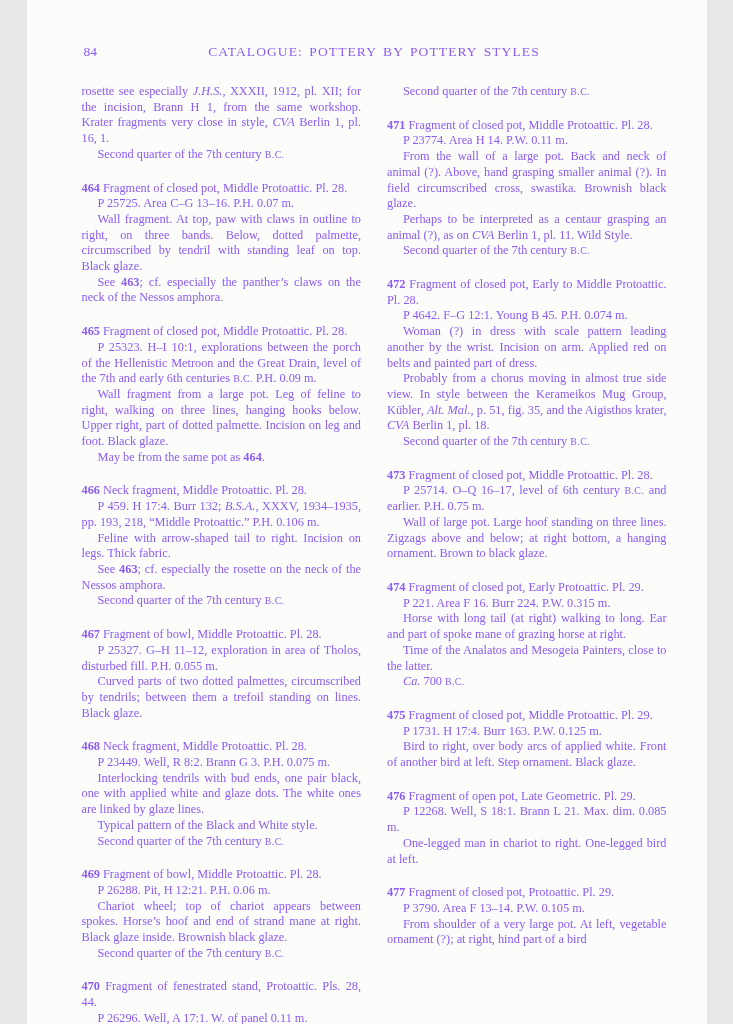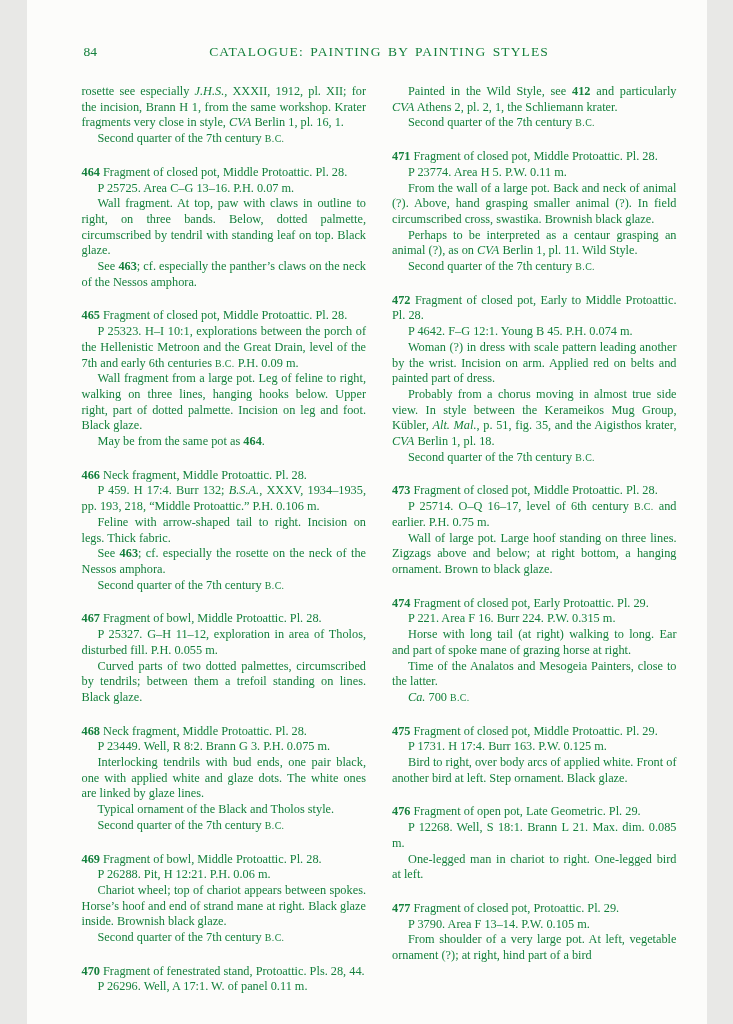--- a/index.html
+++ b/index.html
@@ -2,24 +2,24 @@
 <html lang="en"><head>
 <meta charset="utf-8">
 <style>
   html, body { margin: 0; padding: 0; background: #e8e8e6; }
   .page {
     position: relative;
     width: 680px;
     height: 1024px;
     margin: 0 auto;
     background: #fcfcfa;
-    color: #15803d;
+    color: #8b5cf6;
     font-family: "Liberation Serif", "DejaVu Serif", serif;
     box-sizing: border-box;
-    padding: 44px 30px 0 55px;
+    padding: 44px 40px 0 55px;
     overflow: hidden;
   }
   .running-head {
     position: relative;
     height: 18px;
   }
   .page-number {
     position: absolute;
     left: 2px;
     top: 0;
@@ -55,21 +55,21 @@
   .seg-b { font-weight: bold; }
   .seg-i { font-style: italic; }
   .seg-sc { font-size: 0.8em; letter-spacing: 0.4px; }
 </style>
 </head>
 <body>
 
 <div class="page">
   <div class="running-head">
     <span class="page-number">84</span>
-    <div class="page-title">CATALOGUE: PAINTING BY PAINTING STYLES</div>
+    <div class="page-title">CATALOGUE: POTTERY BY POTTERY STYLES</div>
   </div>
   <div class="columns">
     <div class="col">
         <p class="flush">rosette see especially <span class="seg-i">J.H.S.</span>, XXXII, 1912, pl. XII; for the incision, Brann H 1, from the same workshop. Krater fragments very close in style, <span class="seg-i">CVA</span> Berlin 1, pl. 16, 1.</p>
         <p class="body">Second quarter of the 7th century <span class="seg-sc">B.C.</span></p>
         <p class="head"><span class="seg-b">464</span> Fragment of closed pot, Middle Protoattic. Pl. 28.</p>
         <p class="body">P 25725. Area C–G 13–16. P.H. 0.07 m.</p>
         <p class="body">Wall fragment. At top, paw with claws in outline to right, on three bands. Below, dotted palmette, circumscribed by tendril with standing leaf on top. Black glaze.</p>
         <p class="body">See <span class="seg-b">463</span>; cf. especially the panther’s claws on the neck of the Nessos amphora.</p>
         <p class="head"><span class="seg-b">465</span> Fragment of closed pot, Middle Protoattic. Pl. 28.</p>
@@ -80,34 +80,33 @@
         <p class="body">P 459. H 17:4. Burr 132; <span class="seg-i">B.S.A.</span>, XXXV, 1934–1935, pp. 193, 218, “Middle Protoattic.” P.H. 0.106 m.</p>
         <p class="body">Feline with arrow-shaped tail to right. Incision on legs. Thick fabric.</p>
         <p class="body">See <span class="seg-b">463</span>; cf. especially the rosette on the neck of the Nessos amphora.</p>
         <p class="body">Second quarter of the 7th century <span class="seg-sc">B.C.</span></p>
         <p class="head"><span class="seg-b">467</span> Fragment of bowl, Middle Protoattic. Pl. 28.</p>
         <p class="body">P 25327. G–H 11–12, exploration in area of Tholos, disturbed fill. P.H. 0.055 m.</p>
         <p class="body">Curved parts of two dotted palmettes, circumscribed by tendrils; between them a trefoil standing on lines. Black glaze.</p>
         <p class="head"><span class="seg-b">468</span> Neck fragment, Middle Protoattic. Pl. 28.</p>
         <p class="body">P 23449. Well, R 8:2. Brann G 3. P.H. 0.075 m.</p>
         <p class="body">Interlocking tendrils with bud ends, one pair black, one with applied white and glaze dots. The white ones are linked by glaze lines.</p>
-        <p class="body">Typical ornament of the Black and Tholos style.</p>
+        <p class="body">Typical pattern of the Black and White style.</p>
         <p class="body">Second quarter of the 7th century <span class="seg-sc">B.C.</span></p>
         <p class="head"><span class="seg-b">469</span> Fragment of bowl, Middle Protoattic. Pl. 28.</p>
         <p class="body">P 26288. Pit, H 12:21. P.H. 0.06 m.</p>
         <p class="body">Chariot wheel; top of chariot appears between spokes. Horse’s hoof and end of strand mane at right. Black glaze inside. Brownish black glaze.</p>
         <p class="body">Second quarter of the 7th century <span class="seg-sc">B.C.</span></p>
         <p class="head"><span class="seg-b">470</span> Fragment of fenestrated stand, Protoattic. Pls. 28, 44.</p>
         <p class="body">P 26296. Well, A 17:1. W. of panel 0.11 m.</p>
       </div>
     <div class="col">
-        <p class="body">Painted in the Wild Style, see <span class="seg-b">412</span> and particularly <span class="seg-i">CVA</span> Athens 2, pl. 2, 1, the Schliemann krater.</p>
         <p class="body">Second quarter of the 7th century <span class="seg-sc">B.C.</span></p>
         <p class="head"><span class="seg-b">471</span> Fragment of closed pot, Middle Protoattic. Pl. 28.</p>
-        <p class="body">P 23774. Area H 5. P.W. 0.11 m.</p>
+        <p class="body">P 23774. Area H 14. P.W. 0.11 m.</p>
         <p class="body">From the wall of a large pot. Back and neck of animal (?). Above, hand grasping smaller animal (?). In field circumscribed cross, swastika. Brownish black glaze.</p>
         <p class="body">Perhaps to be interpreted as a centaur grasping an animal (?), as on <span class="seg-i">CVA</span> Berlin 1, pl. 11. Wild Style.</p>
         <p class="body">Second quarter of the 7th century <span class="seg-sc">B.C.</span></p>
         <p class="head"><span class="seg-b">472</span> Fragment of closed pot, Early to Middle Protoattic. Pl. 28.</p>
         <p class="body">P 4642. F–G 12:1. Young B 45. P.H. 0.074 m.</p>
         <p class="body">Woman (?) in dress with scale pattern leading another by the wrist. Incision on arm. Applied red on belts and painted part of dress.</p>
         <p class="body">Probably from a chorus moving in almost true side view. In style between the Kerameikos Mug Group, Kübler, <span class="seg-i">Alt. Mal.</span>, p. 51, fig. 35, and the Aigisthos krater, <span class="seg-i">CVA</span> Berlin 1, pl. 18.</p>
         <p class="body">Second quarter of the 7th century <span class="seg-sc">B.C.</span></p>
         <p class="head"><span class="seg-b">473</span> Fragment of closed pot, Middle Protoattic. Pl. 28.</p>
         <p class="body">P 25714. O–Q 16–17, level of 6th century <span class="seg-sc">B.C.</span> and earlier. P.H. 0.75 m.</p>

